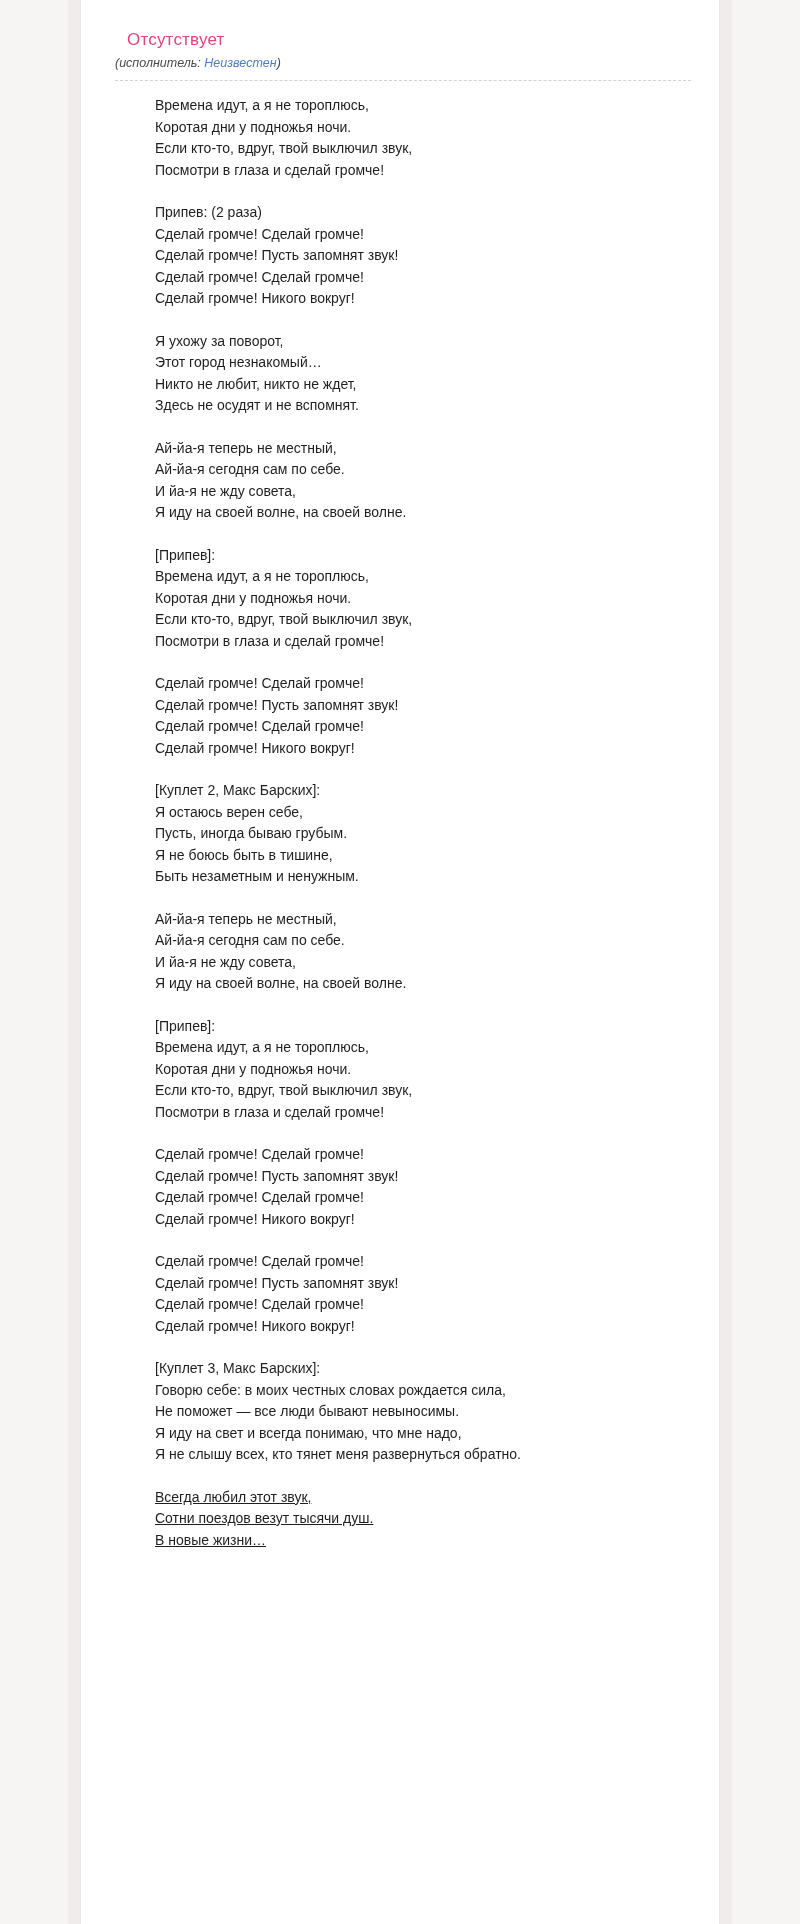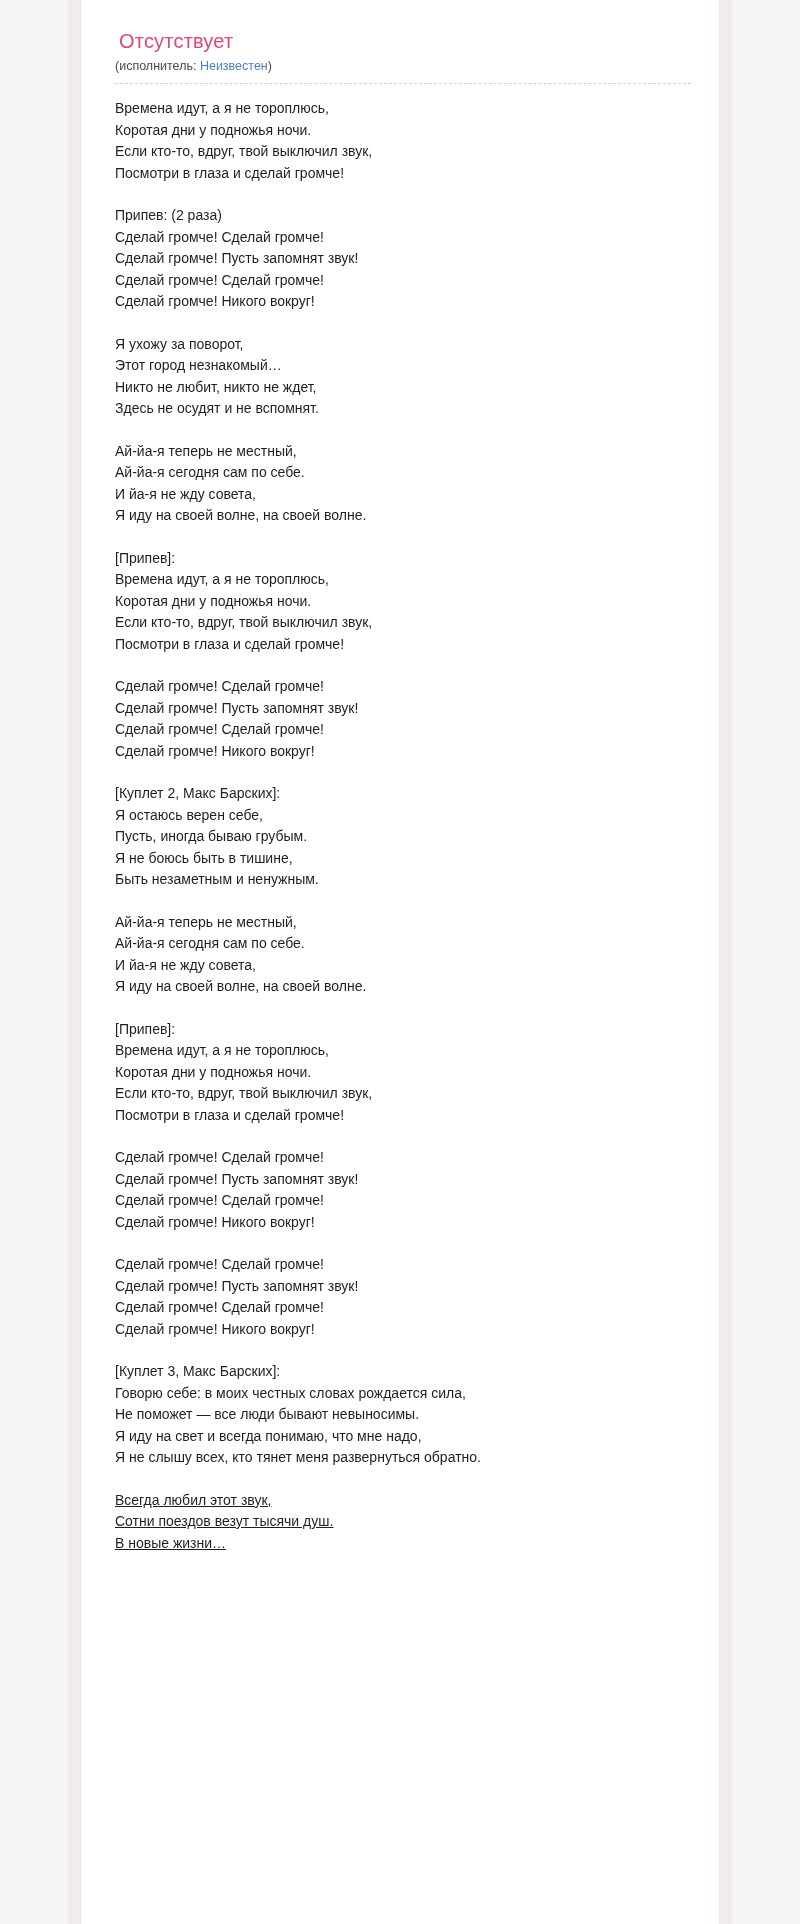--- a/index.html
+++ b/index.html
@@ -30,48 +30,50 @@
     top: 0;
     width: 12px;
     height: 100%;
     background: #f1ecec;
   }
   .left-rail { left: -13px; }
   .right-rail { right: -13px; }
 
   .song-title {
     color: #e0457b;
-    font-size: 20px;
+    font-size: 17px;
     font-weight: normal;
-    margin: 0 0 6px 4px;
+    margin: 0 0 6px 12px;
     letter-spacing: 0.2px;
   }
   .artist-line {
     font-size: 12.5px;
     color: #4a4a4a;
     margin: 0 0 10px 0;
+    font-style: italic;
   }
   .artist-line a {
     color: #4a7fc1;
     text-decoration: none;
   }
 
   .divider {
     border: 0;
     border-top: 1px dashed #d8cfd3;
     margin: 0 0 14px 0;
     height: 0;
   }
 
   .lyrics {
     font-size: 14px;
     line-height: 21.5px;
     color: #1f1f1f;
     white-space: pre-wrap;
     word-wrap: break-word;
+    margin-left: 40px;
   }
   .stanza {
     margin: 0 0 21px 0;
   }
   .stanza:last-child { margin-bottom: 0; text-decoration: underline; }
   .line {
     display: block;
   }
 </style>
 </head>

